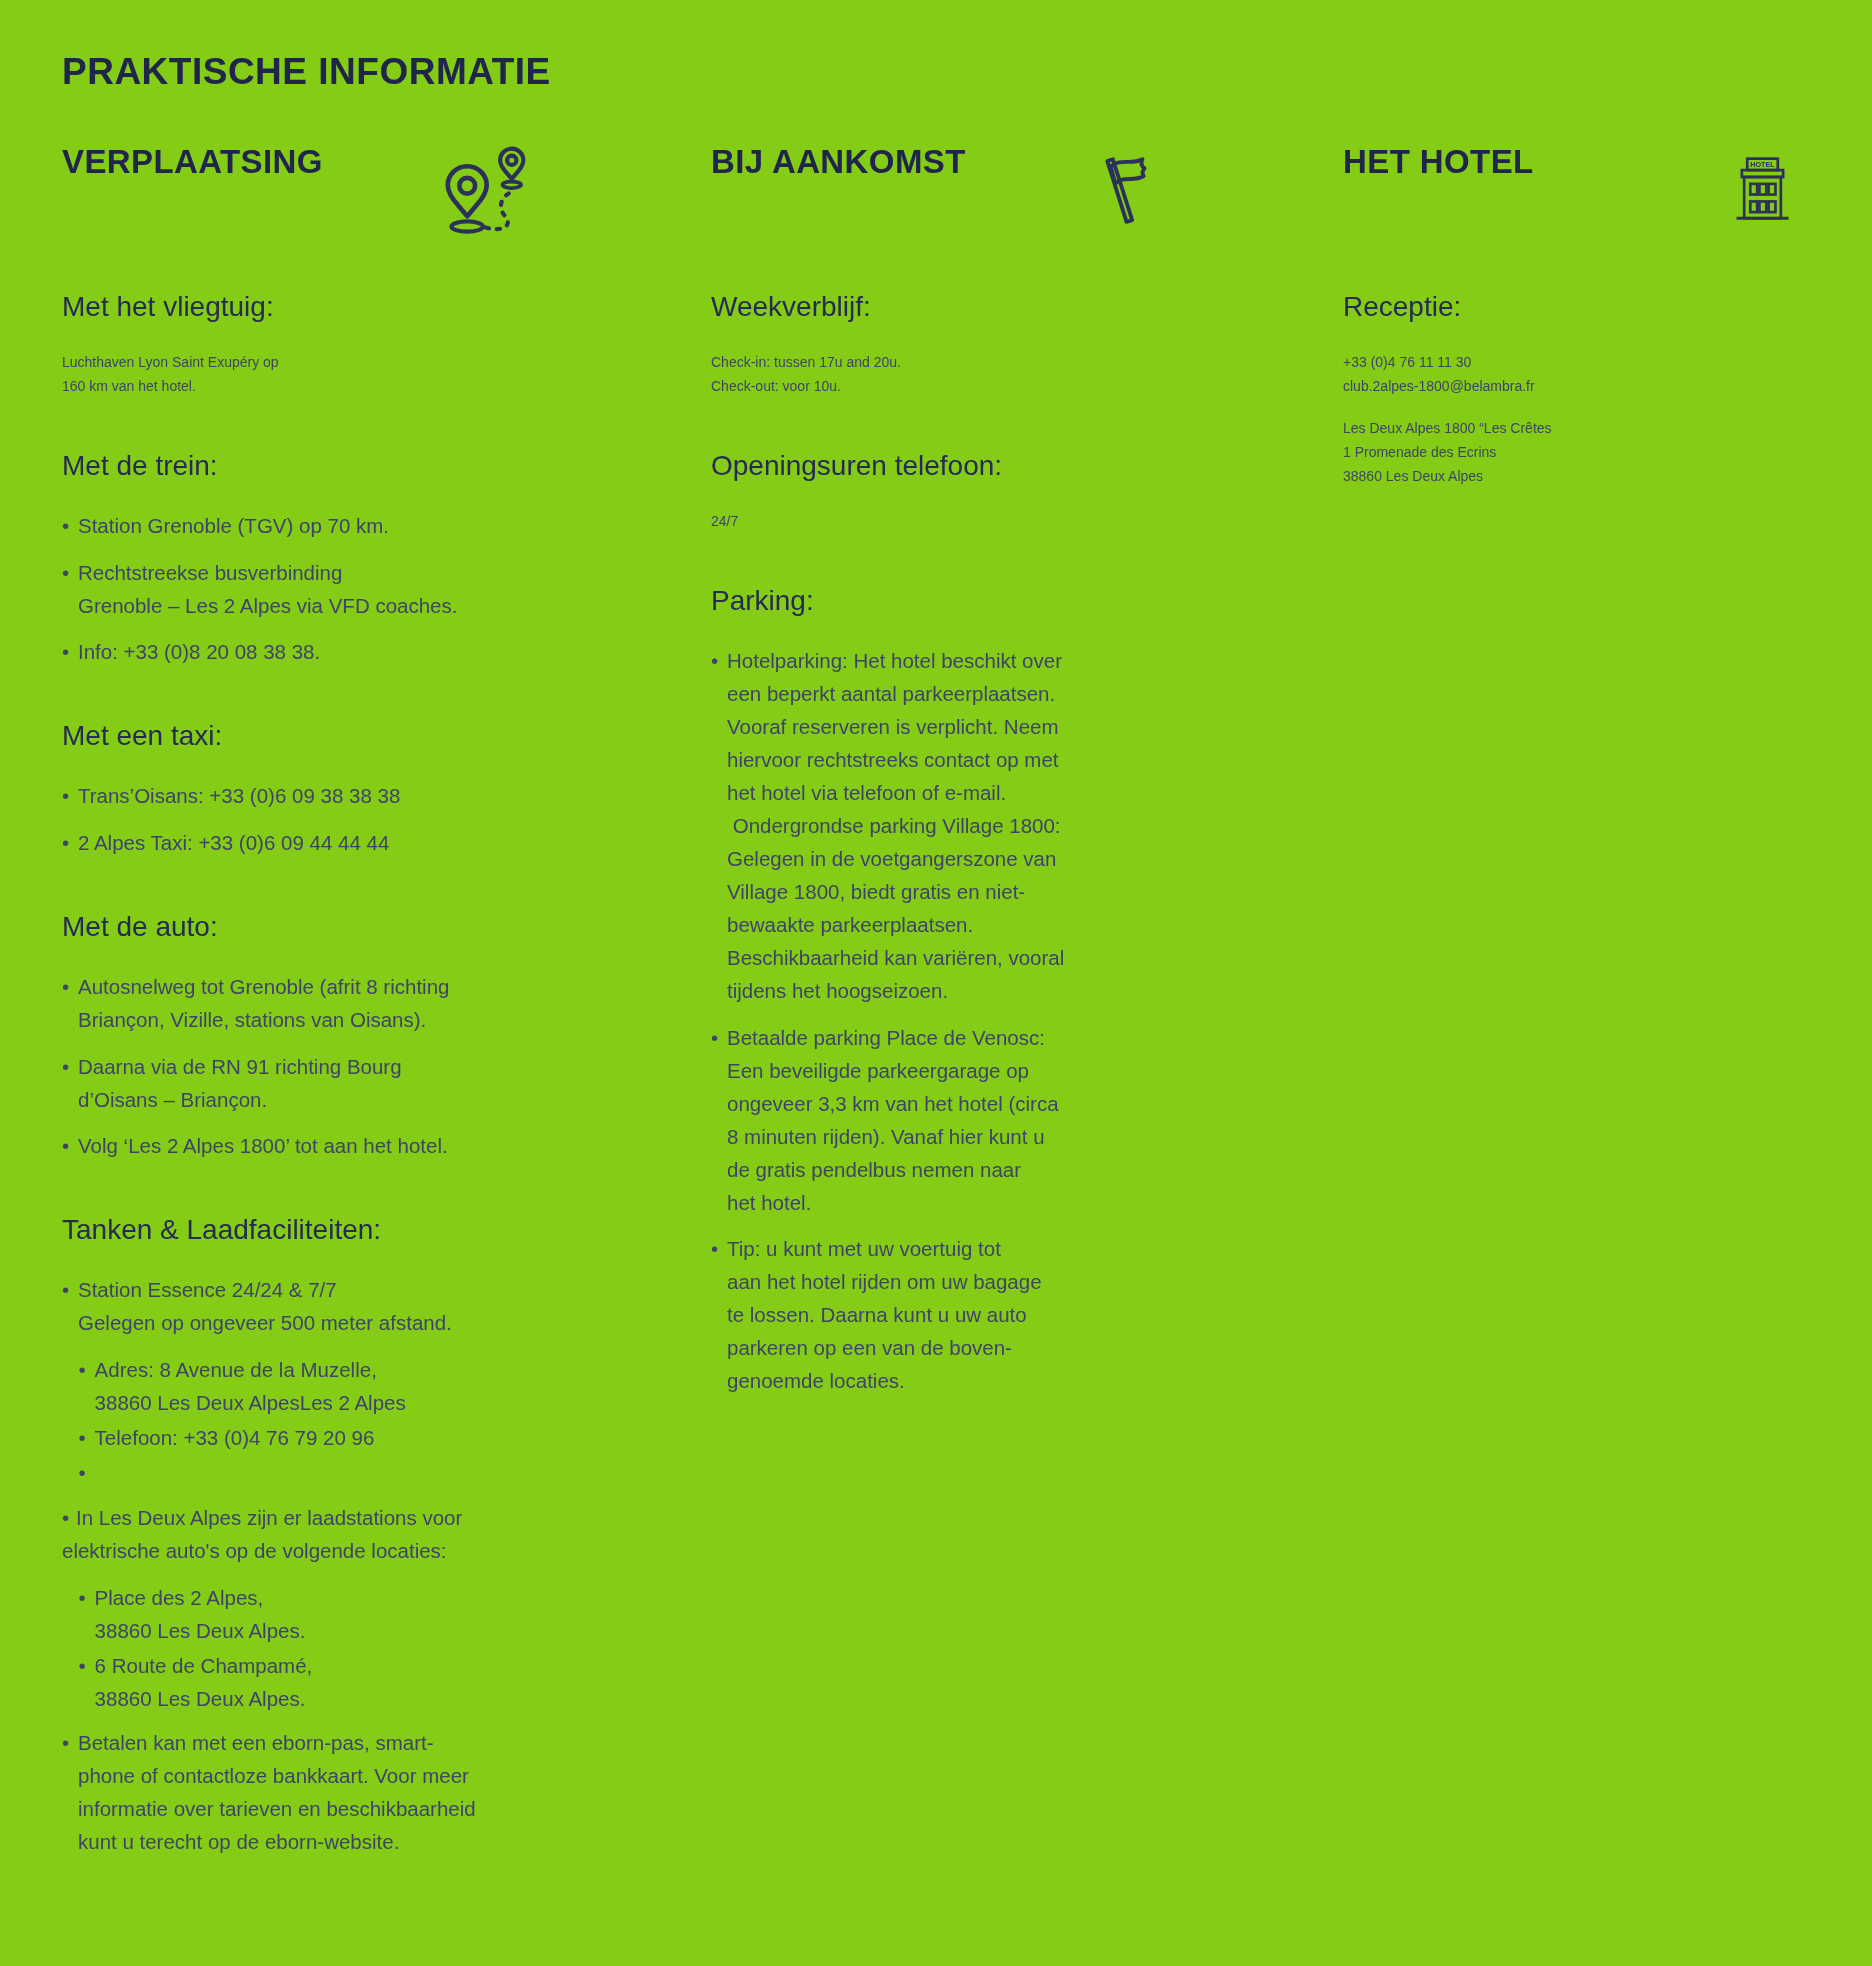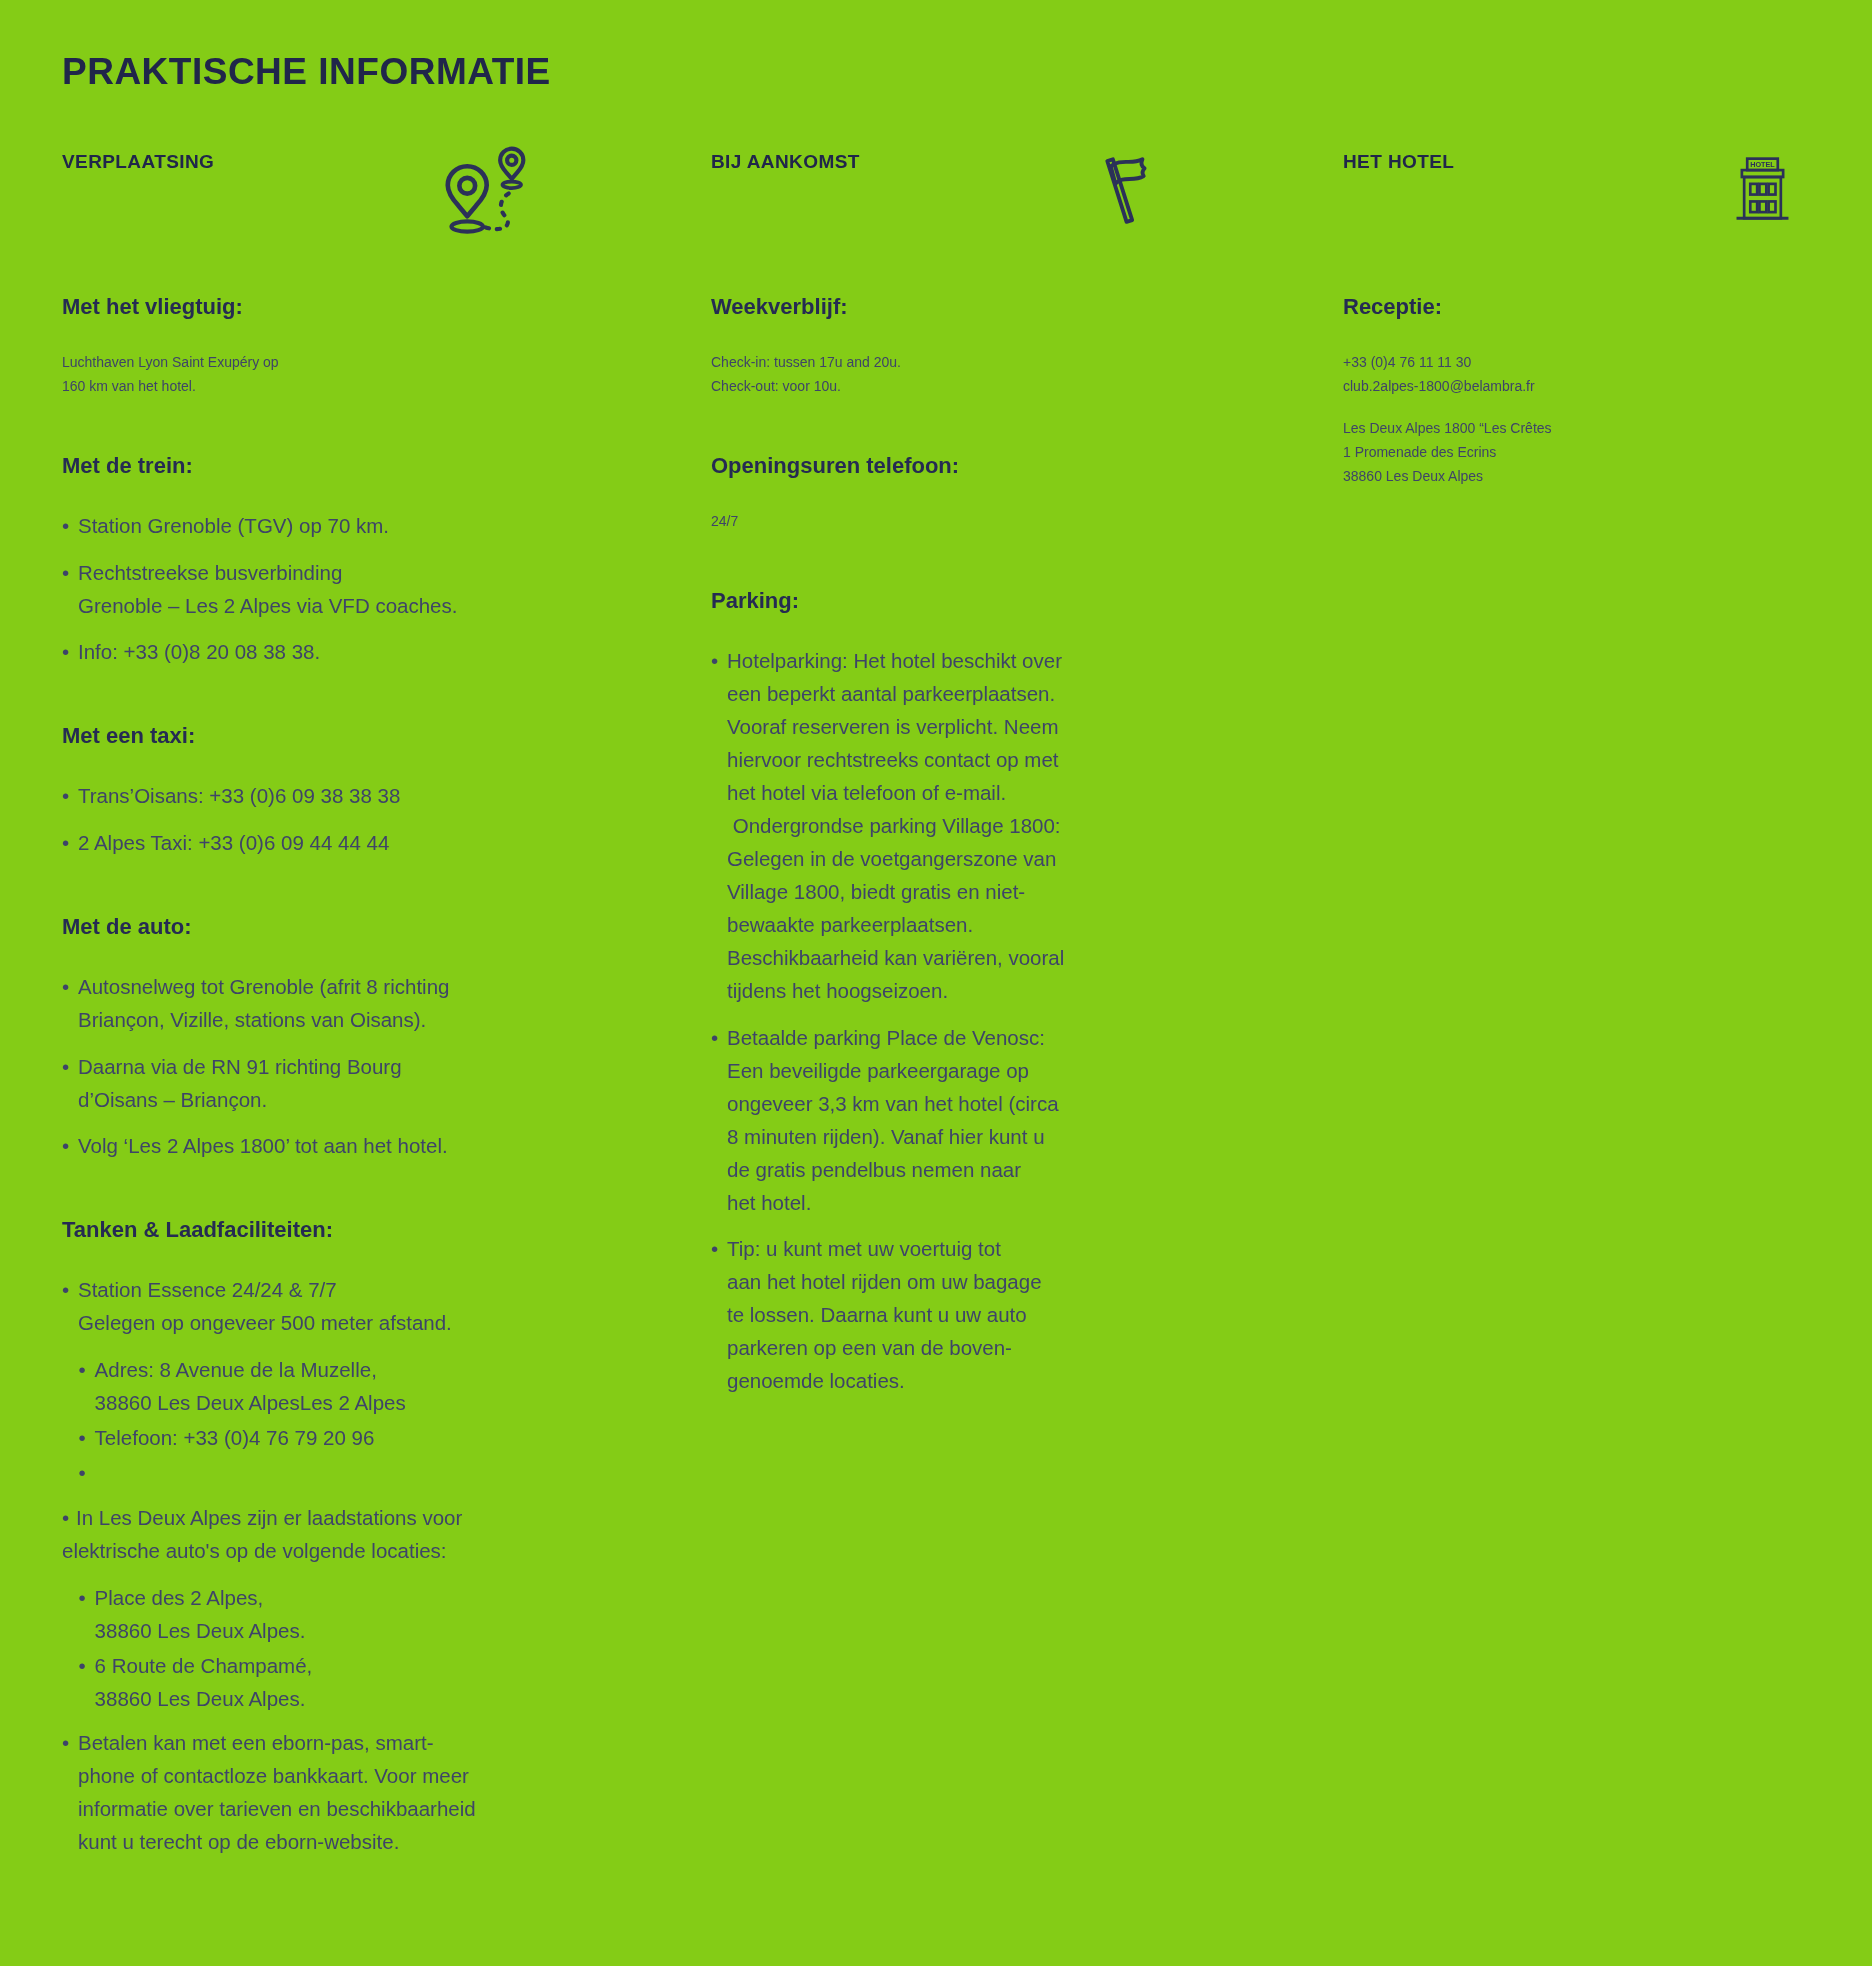--- a/index.html
+++ b/index.html
@@ -19,32 +19,32 @@
   }
 
   .columns { position: absolute; top: 146px; left: 0; width: 1872px; }
   .col { position: absolute; top: 0; }
   .col-0 { left: 62px;  width: 619px; }
   .col-1 { left: 711px; width: 571px; }
   .col-2 { left: 1343px; width: 512px; }
 
   .col-header { position: relative; height: 31px; }
   .col-title {
-    margin: 0; font-size: 19px; font-weight: 700; letter-spacing: 0.4px;
+    margin: 0; font-size: 33px; font-weight: 700; letter-spacing: 0.4px;
     color: #20264a; line-height: 31px;
   }
   .hdr-icon { position: absolute; display: block; }
   .col-0 .hdr-icon { left: 376px; top: -2px; }
   .col-1 .hdr-icon { left: 386px; top: 2px; }
   .col-2 .hdr-icon { left: 392px; top: -3.9px; }
 
   .sections { margin-top: 115px; }
   .sec { margin-bottom: 53px; }
   .sec-h {
-    margin: 0 0 29px; font-size: 22px; font-weight: 700;
+    margin: 0 0 29px; font-size: 28px; font-weight: 400;
     color: #252b52; line-height: 29px;
   }
   .para {
     margin: 0 0 17.6px; font-size: 14px; line-height: 24px;
     color: #3e4468; white-space: pre-wrap;
   }
   .li {
     display: flex; margin: 0 0 13.7px;
     font-size: 20.5px; line-height: 33px; color: #3e4468;
   }

